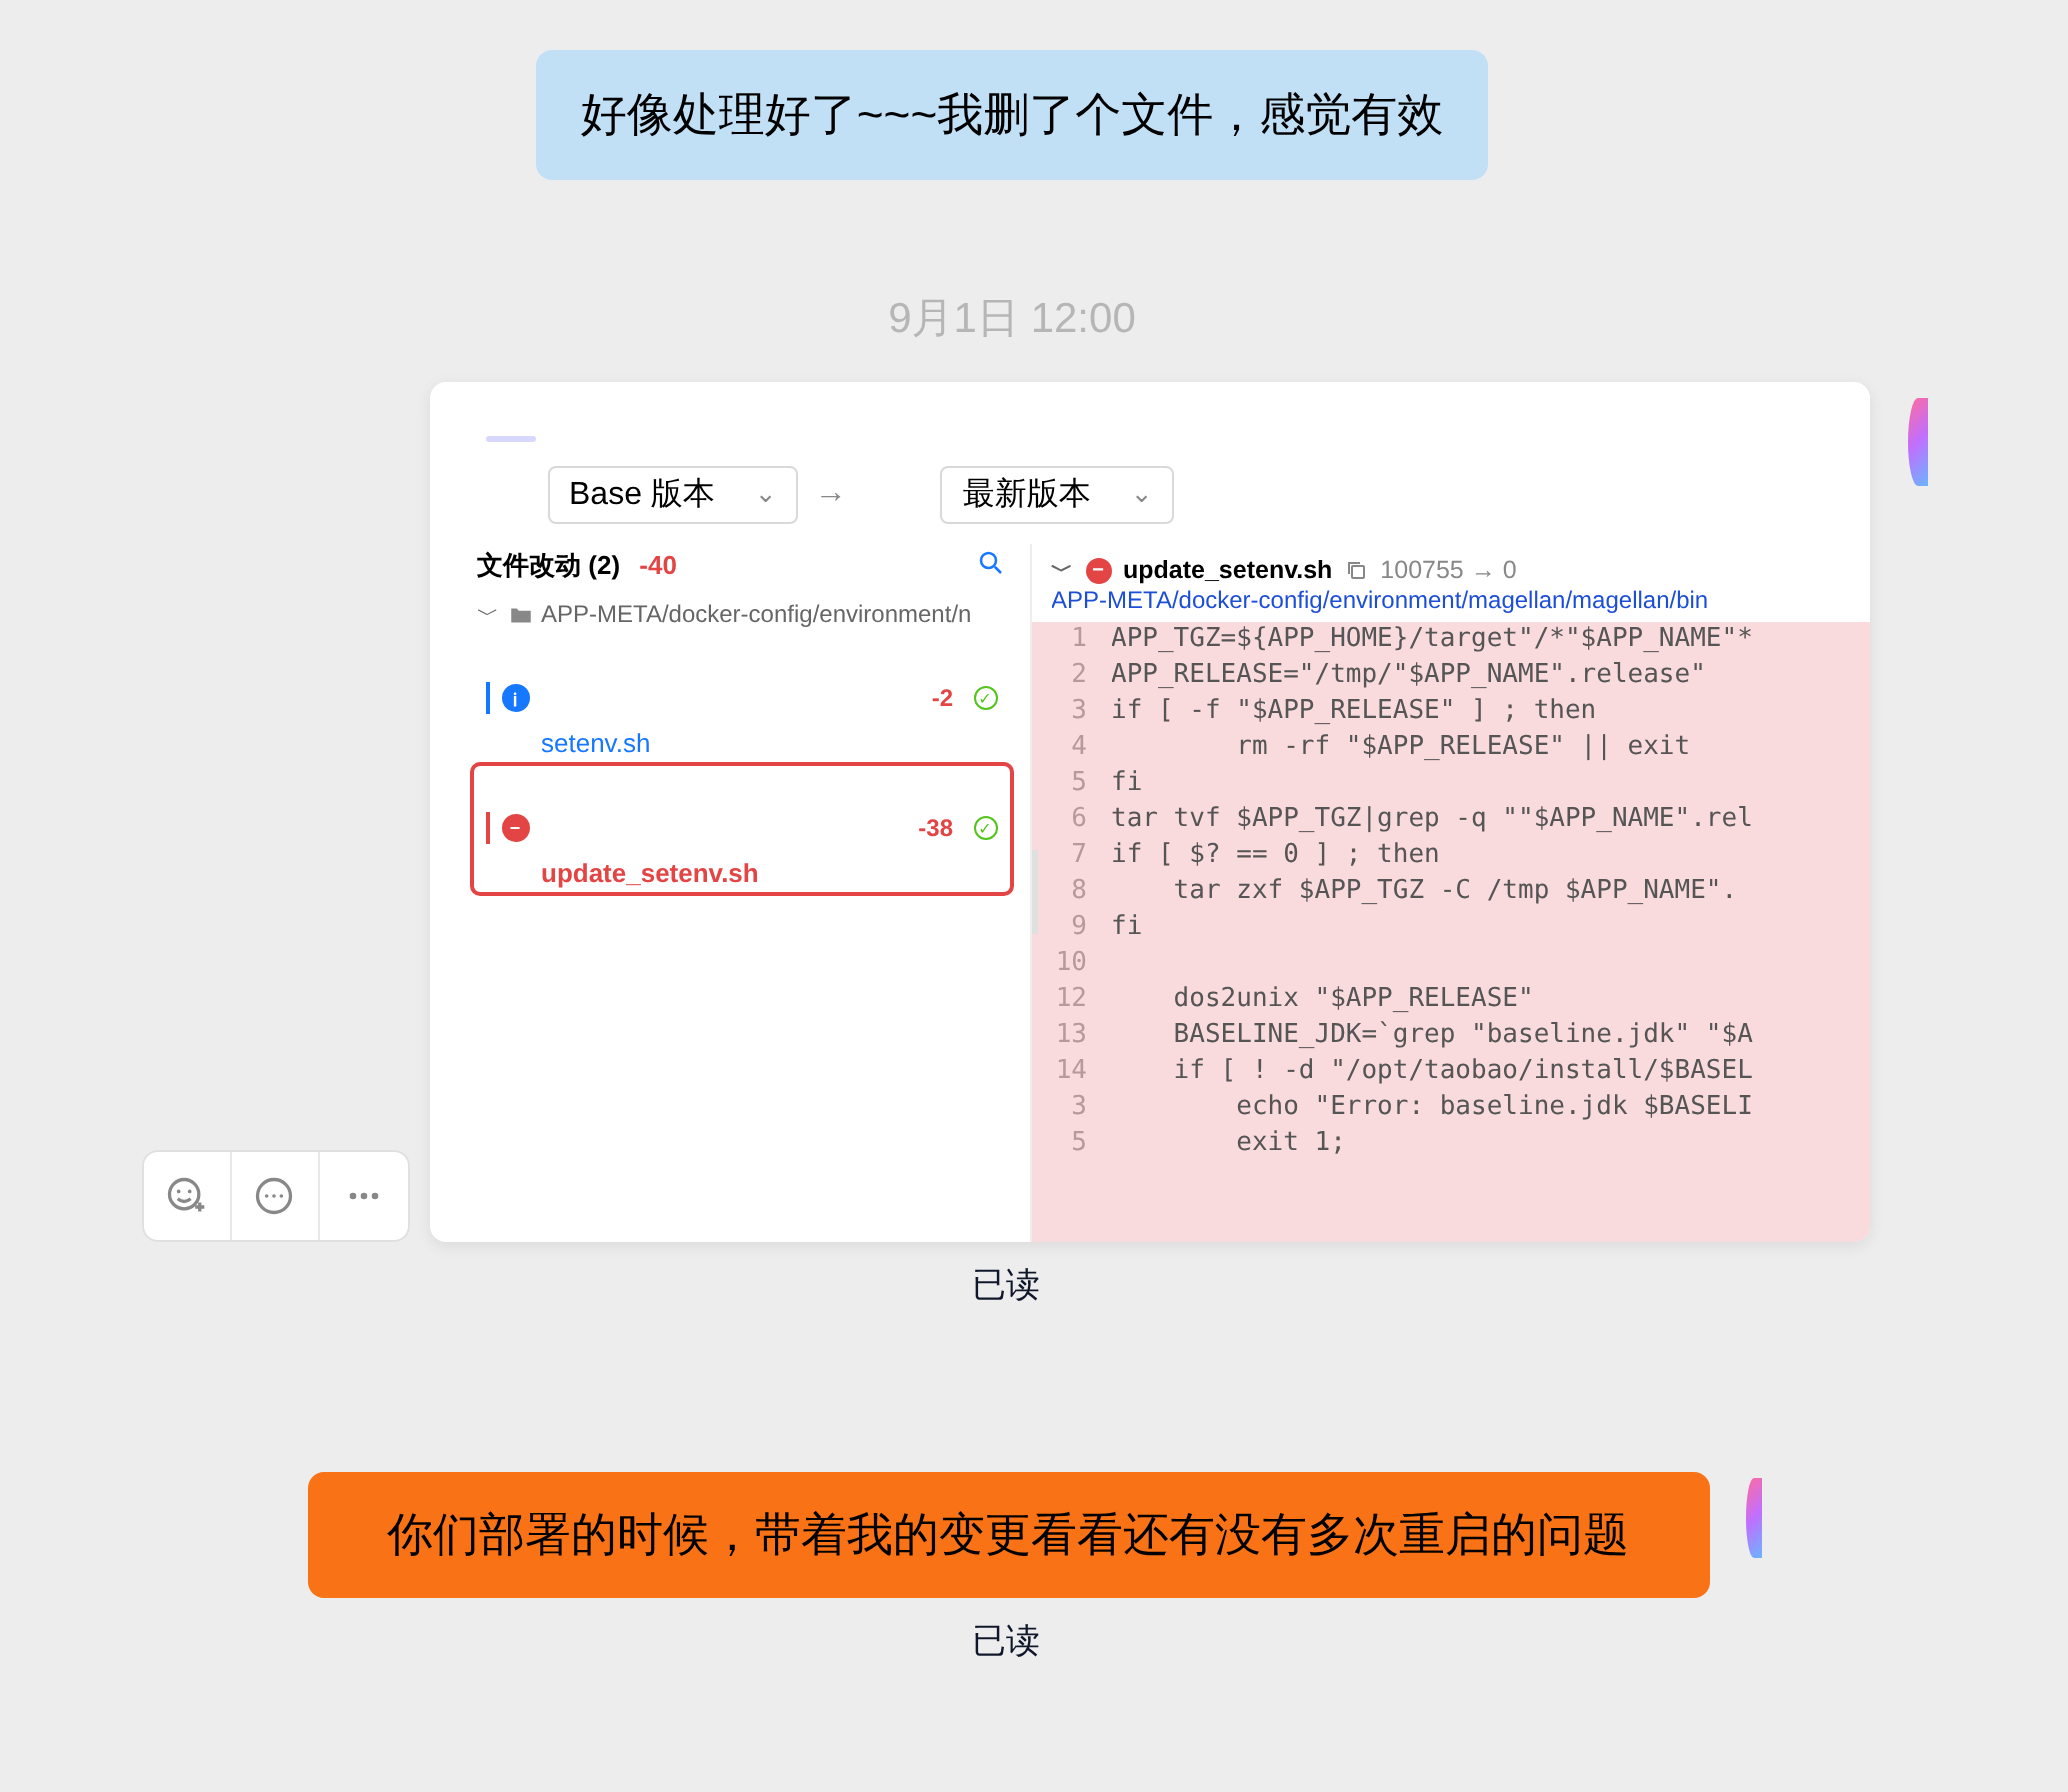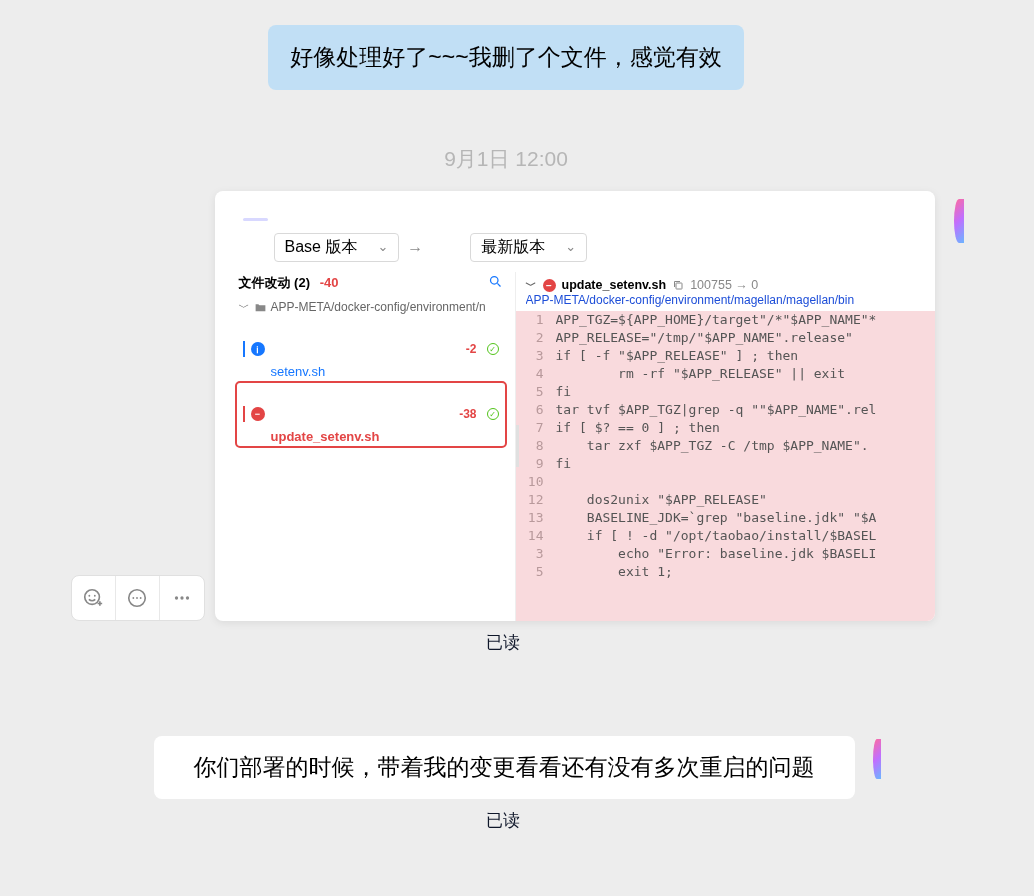--- a/index.html
+++ b/index.html
@@ -234,21 +234,21 @@
     }
     
     .read-status {
       font-size: 17px;
       color: #0f172a;
       margin-right: 28px;
       margin-top: 10px;
     }
     
     .message-bubble-2 {
-      background: #ffffff;
+      background: #f97316;
       border-radius: 8px;
       padding: 16px 40px;
       margin-right: 22px;
       margin-top: 82px;
       font-size: 23px;
       color: #000;
       max-width: 850px;
     }
     .container-flex { display:flex; align-items:flex-start; }
   </style>

